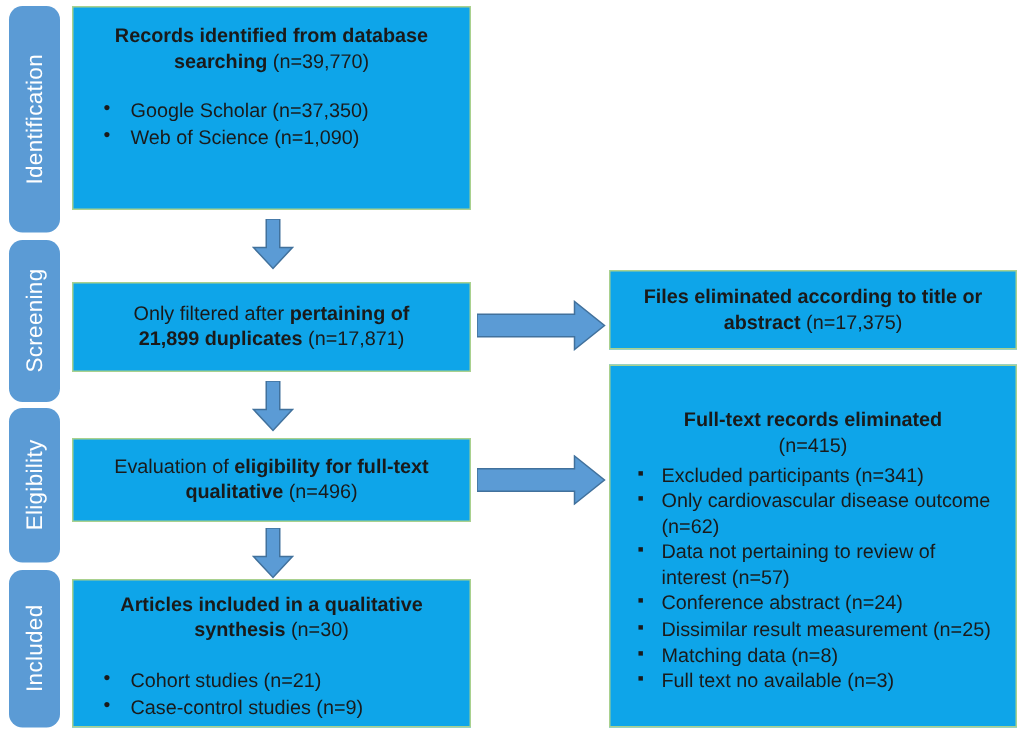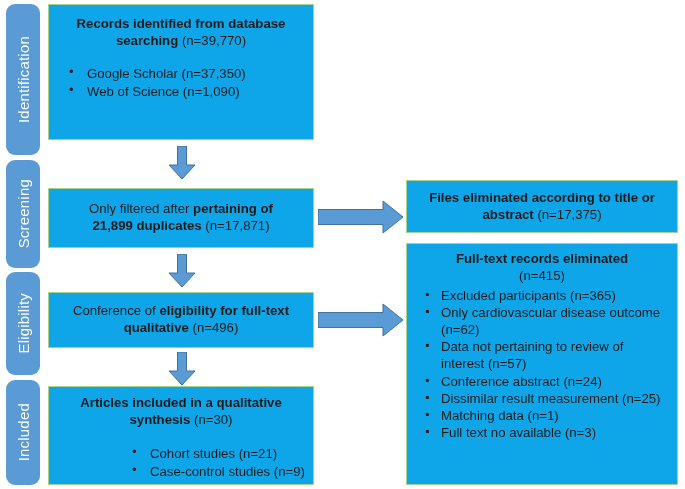--- a/index.html
+++ b/index.html
@@ -151,62 +151,62 @@
   </div>
 
   <div class="arrow-down" style="left:168px; top:254px;">
     <svg width="28" height="34" viewBox="0 0 28 34">
       <polygon points="9.5,0 18.5,0 18.5,19 27,19 14,33 1,19 9.5,19" fill="#5B9BD5" stroke="#41719C" stroke-width="1"></polygon>
     </svg>
   </div>
 
   <div class="flow-box" style="left:48px; top:292px; width:266px; height:56px;">
     <p class="box-heading">
-      <span class="reg">Conference of </span><span class="bold">eligibility for full-text</span><br>
+      <span class="reg">Evaluation of </span><span class="bold">eligibility for full-text</span><br>
       <span class="bold">qualitative</span><span class="reg"> (n=496)</span>
     </p>
   </div>
 
   <div class="arrow-right" style="left:318px; top:303px;">
     <svg width="86" height="34" viewBox="0 0 86 34">
       <polygon points="0,9.5 65,9.5 65,1 85,17 65,33 65,24.5 0,24.5" fill="#5B9BD5" stroke="#41719C" stroke-width="1"></polygon>
     </svg>
   </div>
 
   <div class="arrow-down" style="left:168px; top:352px;">
     <svg width="28" height="34" viewBox="0 0 28 34">
       <polygon points="9.5,0 18.5,0 18.5,19 27,19 14,33 1,19 9.5,19" fill="#5B9BD5" stroke="#41719C" stroke-width="1"></polygon>
     </svg>
   </div>
 
-  <div class="flow-box" style="left:48px; top:386px; width:266px; height:99px; justify-content:flex-start; padding-top:8px;align-items:flex-end;">
+  <div class="flow-box" style="left:48px; top:386px; width:266px; height:99px; justify-content:flex-start; padding-top:8px;">
     <p class="box-heading">
       <span class="bold">Articles included in a qualitative synthesis</span><span class="reg"> (n=30)</span>
     </p>
     <ul class="bullets" style="margin-top:16px;">
       <li>Cohort studies (n=21)</li>
       <li>Case-control studies (n=9)</li>
     </ul>
   </div>
 
   <div class="flow-box" style="left:406px; top:180px; width:272px; height:53px;">
     <p class="box-heading">
       <span class="bold">Files eliminated according to title or abstract</span><span class="reg"> (n=17,375)</span>
     </p>
   </div>
 
-  <div class="flow-box" style="left:406px; top:243px; width:272px; height:242px; justify-content:flex-start; padding-top:7px;">
+  <div class="flow-box" style="left:406px; top:243px; width:272px; height:242px; justify-content:flex-end; padding-top:7px;">
     <p class="box-heading" style="margin-bottom:2px;">
       <span class="bold">Full-text records eliminated</span><br>
       <span class="reg">(n=415)</span>
     </p>
     <ul class="bullets square">
-      <li>Excluded participants (n=365)</li>
+      <li>Excluded participants (n=341)</li>
       <li>Only cardiovascular disease outcome (n=62)</li>
       <li>Data not pertaining to review of interest (n=57)</li>
       <li>Conference abstract (n=24)</li>
       <li>Dissimilar result measurement (n=25)</li>
-      <li>Matching data (n=1)</li>
+      <li>Matching data (n=8)</li>
       <li>Full text no available (n=3)</li>
     </ul>
   </div>
 
 </div>
 
 </body></html>

